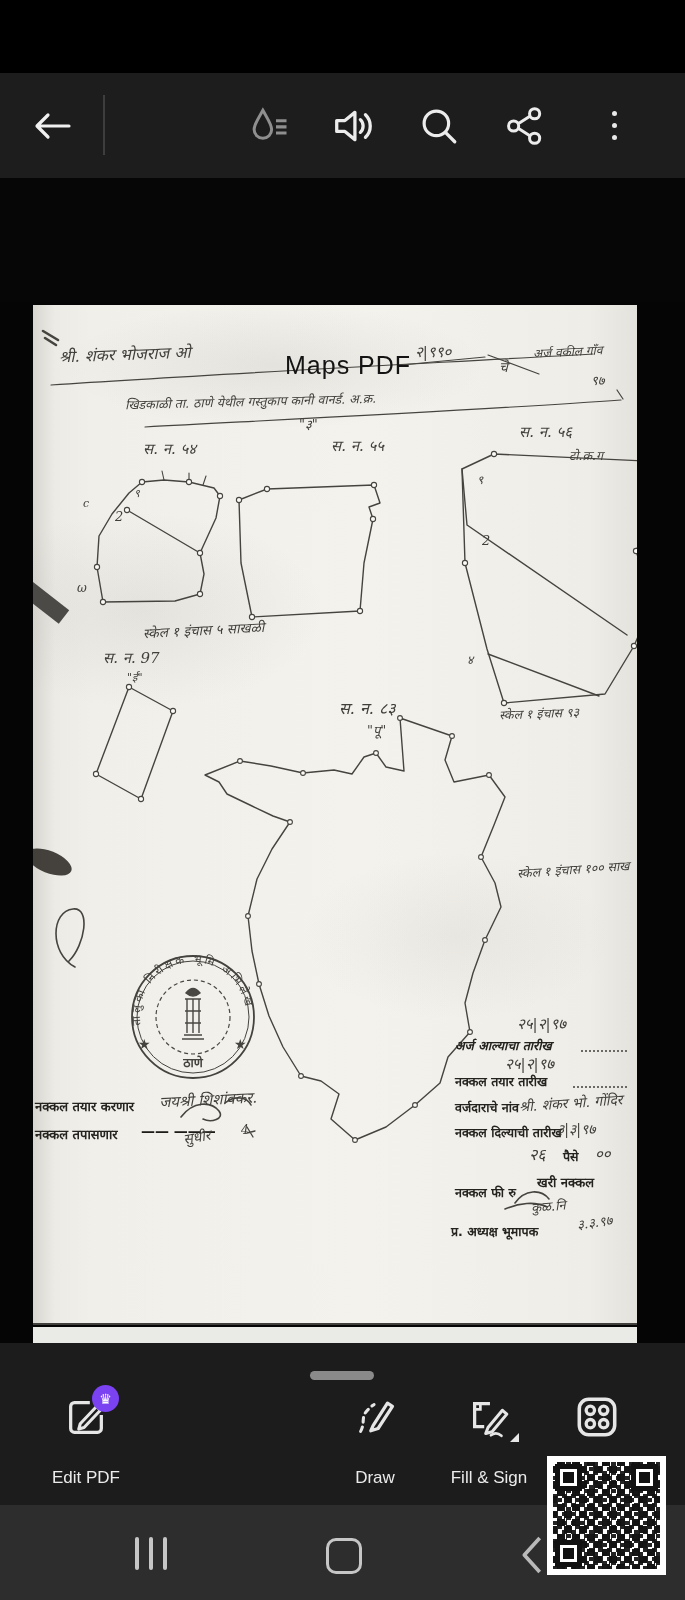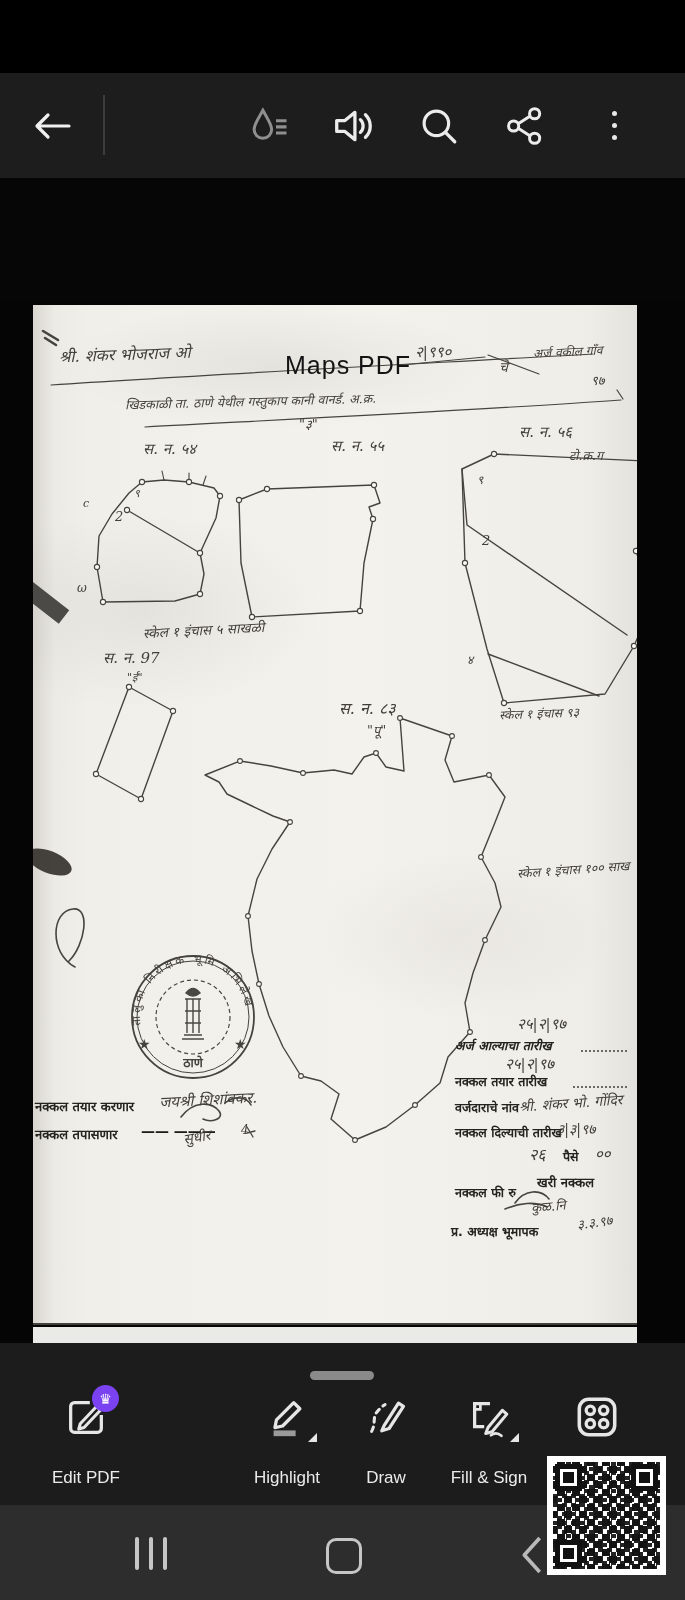--- a/index.html
+++ b/index.html
@@ -308,32 +308,22 @@
         <path d="M9 15.5 L17.5 6.5 l2 2 -8.5 9 -2.8 .8 Z" stroke="#e6e6e6" stroke-width="1.6" fill="none" stroke-linejoin="round"></path>
       </svg>
       <div class="badge">
         <span>♛</span>
       </div>
     </div>
     <div class="lbl">Edit PDF</div>
   </div>
 
 
-  <div class="tool" style="left:232px;">
-    <div class="icon-wrap">
-      <svg width="46" height="46" viewBox="0 0 24 24">
-        <path d="M6.5 13.5 L15.5 4.5 l3.2 3.2 -9 9 -4 .8 Z" stroke="#e6e6e6" stroke-width="1.7" fill="none" stroke-linejoin="round"></path>
-        <rect x="5" y="19" width="11.5" height="3" fill="#9a9a9a"></rect>
-      </svg>
-      <div class="cornertri"></div>
-    </div>
-    <div class="lbl">Highlight</div>
-  </div>
-
-  <div class="tool" style="left:331px;">
+
+  <div class="tool" style="left:320px;">
     <div class="icon-wrap">
       <svg width="46" height="46" viewBox="0 0 24 24">
         <path d="M11 16.5 L18.5 4.8 l2.6 1.7 -7.5 11.5 -3.8 1.2 Z" stroke="#e6e6e6" stroke-width="1.7" fill="none" stroke-linejoin="round"></path>
         <path d="M4.5 19.5 C7 15 4.5 12 8 8.5 C9.5 7 10.5 6 11.5 5.5" stroke="#e6e6e6" stroke-width="1.6" fill="none" stroke-dasharray="2.4 2.6" stroke-linecap="round"></path>
       </svg>
     </div>
     <div class="lbl">Draw</div>
   </div>
 
   <div class="tool" style="left:434px;">

